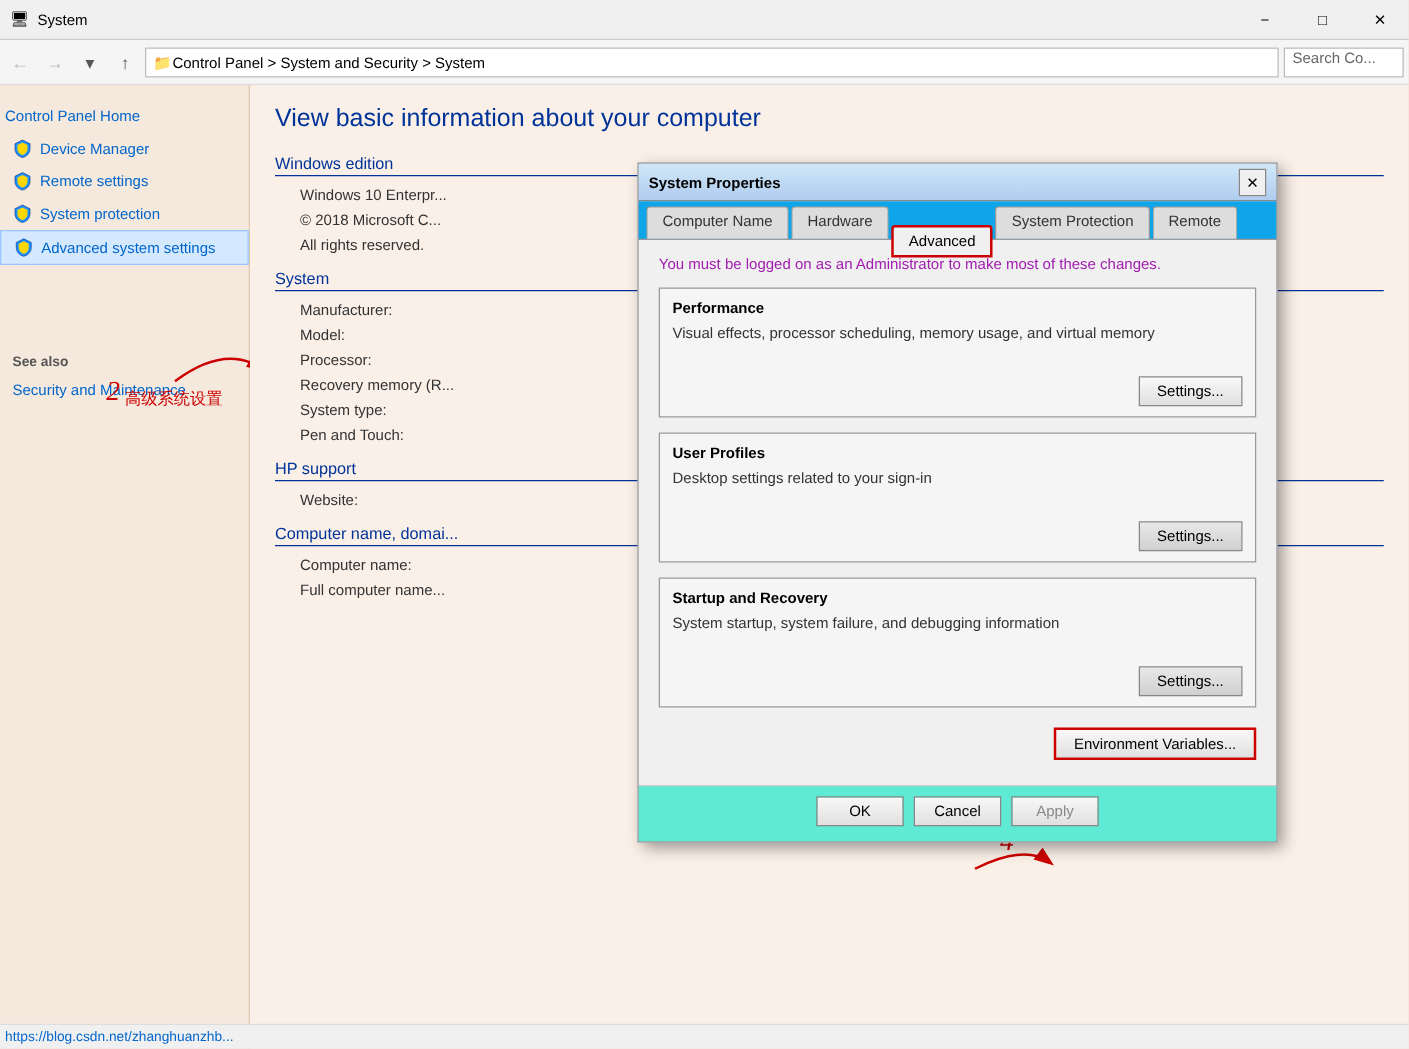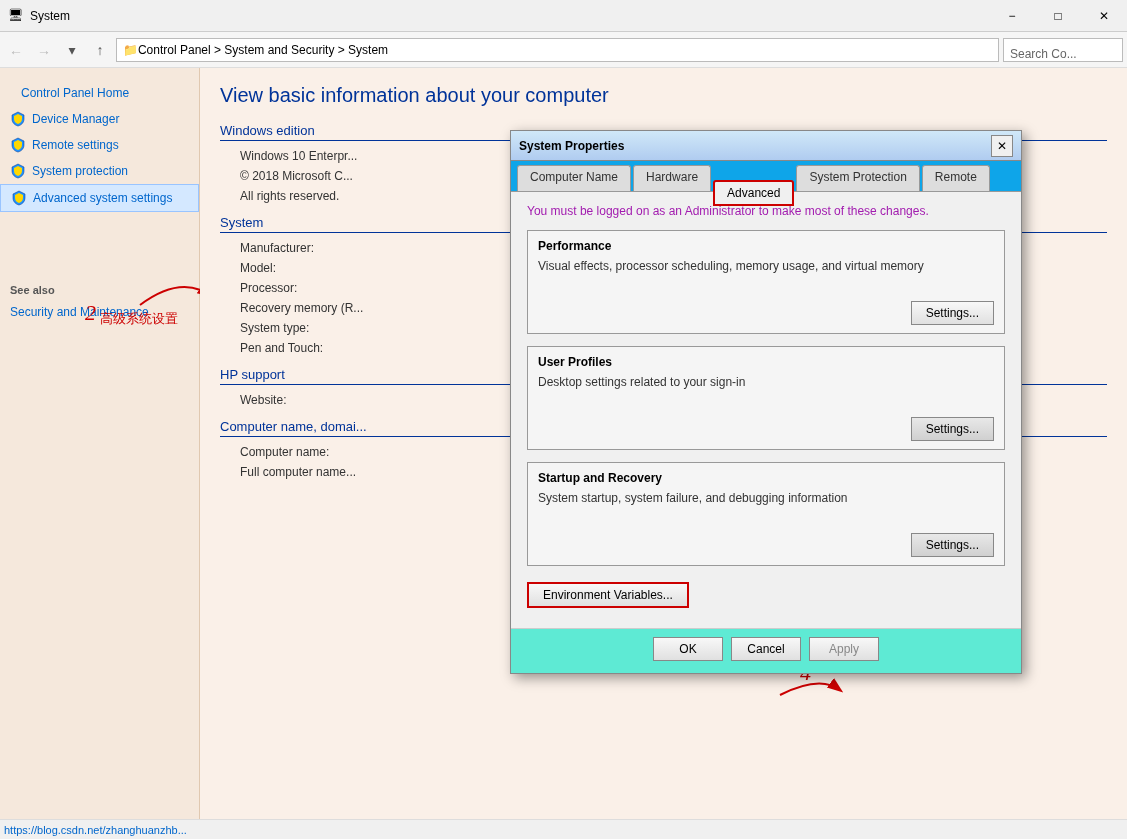--- a/index.html
+++ b/index.html
@@ -77,46 +77,46 @@
       height: 24px;
       background: #fff;
       border: 1px solid #bbb;
       display: flex;
       align-items: center;
       padding: 0 6px;
       font-size: 12px;
       color: #000;
     }
     .search-box {
-      width: 120px;
+      width: 96px;
       height: 24px;
       border: 1px solid #bbb;
       background: #fff;
       padding: 0 6px;
       font-size: 12px;
       display: flex;
-      align-items: flex-end;
+      align-items: flex-start;
       color: #666;
     }
 
     
     .main-content {
       display: flex;
       height: calc(839px - 32px - 36px);
     }
 
     
     .sidebar {
       width: 200px;
       background: #f5e8dc;
       padding: 12px 0;
       border-right: 1px solid #e0c8b0;
     }
     .sidebar-home {
-      padding: 6px 21px;
+      padding: 6px 4px;
       color: #0066cc;
       font-size: 12px;
       cursor: pointer;
       font-weight: normal;
     }
     .sidebar-item {
       display: flex;
       align-items: center;
       padding: 5px 10px;
       cursor: pointer;
@@ -516,21 +516,21 @@
     </div>
 
     <div class="section-box">
       <div class="section-box-title">Startup and Recovery</div>
       <div class="section-box-desc">System startup, system failure, and debugging information</div>
       <div class="section-box-btn">
         <button class="btn" style="background: linear-gradient(to bottom, #e8e8e8, #d0d0d0);">Settings...</button>
       </div>
     </div>
 
-    <div style="display: flex; justify-content: flex-start; padding: 4px 0 8px;">
+    <div style="display: flex; justify-content: flex-end; padding: 4px 0 8px;">
       <button class="btn env-btn">Environment Variables...</button>
     </div>
   </div>
 
   <div class="dialog-footer">
     <button class="btn-ok">OK</button>
     <button class="btn-cancel">Cancel</button>
     <button class="btn-apply">Apply</button>
   </div>
 </div>

